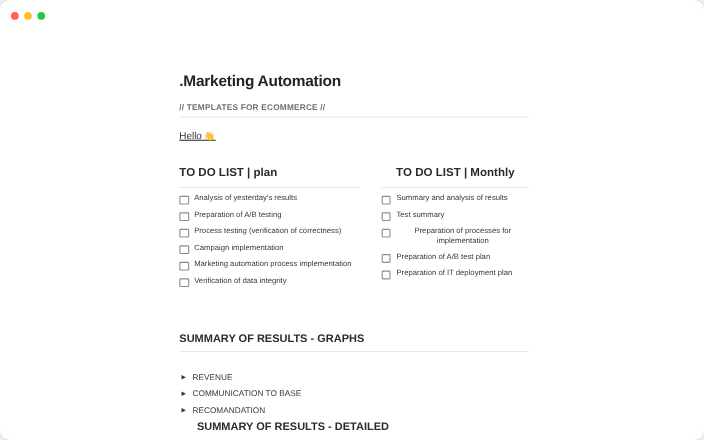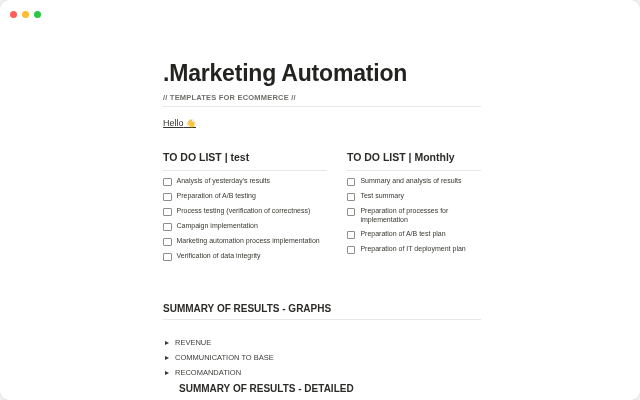--- a/index.html
+++ b/index.html
@@ -3,31 +3,31 @@
 <meta charset="utf-8">
 <style>
   html,body{margin:0;padding:0;width:640px;height:400px;}
   body{background:#f1f1f0;font-family:"Liberation Sans","DejaVu Sans",sans-serif;}
   .window{position:absolute;inset:0;background:#ffffff;border-radius:9px;
           box-shadow:0 0 0 1px rgba(0,0,0,0.05);overflow:hidden;}
   .titlebar{position:absolute;top:11px;left:10px;display:flex;gap:5px;}
   .dot{width:7px;height:7px;border-radius:50%;background:#ccc;}
   .content{position:absolute;left:163px;top:0;width:318px;height:400px;color:#37352f;}
 
-  .page-title{margin:62px 0 0;font-size:23px;line-height:22px;font-weight:700;
+  .page-title{margin:62px 0 0;font-size:14px;line-height:22px;font-weight:700;
               letter-spacing:-0.2px;color:#232320;}
   .page-subtitle{margin-top:9px;font-size:7.5px;line-height:9px;font-weight:700;
                  color:#6f6e6a;letter-spacing:0.2px;}
   .divider{height:1px;background:#e8e8e7;margin-top:4px;}
   .greeting{margin-top:11px;font-size:9px;line-height:10px;color:#37352f;text-decoration:underline;}
   .emoji{color:#eab53b;font-size:8px;}
 
   .columns{display:flex;margin-top:22px;}
   .col-daily{width:165px;margin-right:20px;}
-  .col-monthly{width:135px;}
+  .col-monthly{width:135px;text-align:center;}
   .col-heading{font-size:10.5px;line-height:12px;font-weight:700;color:#2c2b28;}
   .col-divider{height:1px;background:#e8e8e7;margin-top:7px;}
 
   ul{list-style:none;margin:0;padding:0;}
   .todo-list{margin-top:6px;}
   li.todo{display:flex;align-items:flex-start;margin-bottom:6px;
           font-size:7px;line-height:8.6px;color:#38372f;}
   .cb{flex:0 0 auto;width:6.5px;height:6.5px;border:1px solid #8d8d8a;
       border-radius:1px;background:#fff;margin-right:5px;margin-top:0.5px;cursor:pointer;}
 
@@ -58,21 +58,21 @@
     <div class="divider"></div>
 
     <div class="greeting">
       <span>Hello</span>
       <span class="emoji">👋</span>
     </div>
 
     <div class="columns">
 
       <div class="col-daily">
-        <div class="col-heading">TO DO LIST | test</div>
+        <div class="col-heading">TO DO LIST | plan</div>
         <div class="col-divider"></div>
         <ul class="todo-list">
           <li class="todo">
             <span class="cb"></span>
             <span>Analysis of yesterday's results</span>
             </li>
           <li class="todo">
             <span class="cb"></span>
             <span>Preparation of A/B testing</span>
             </li>

